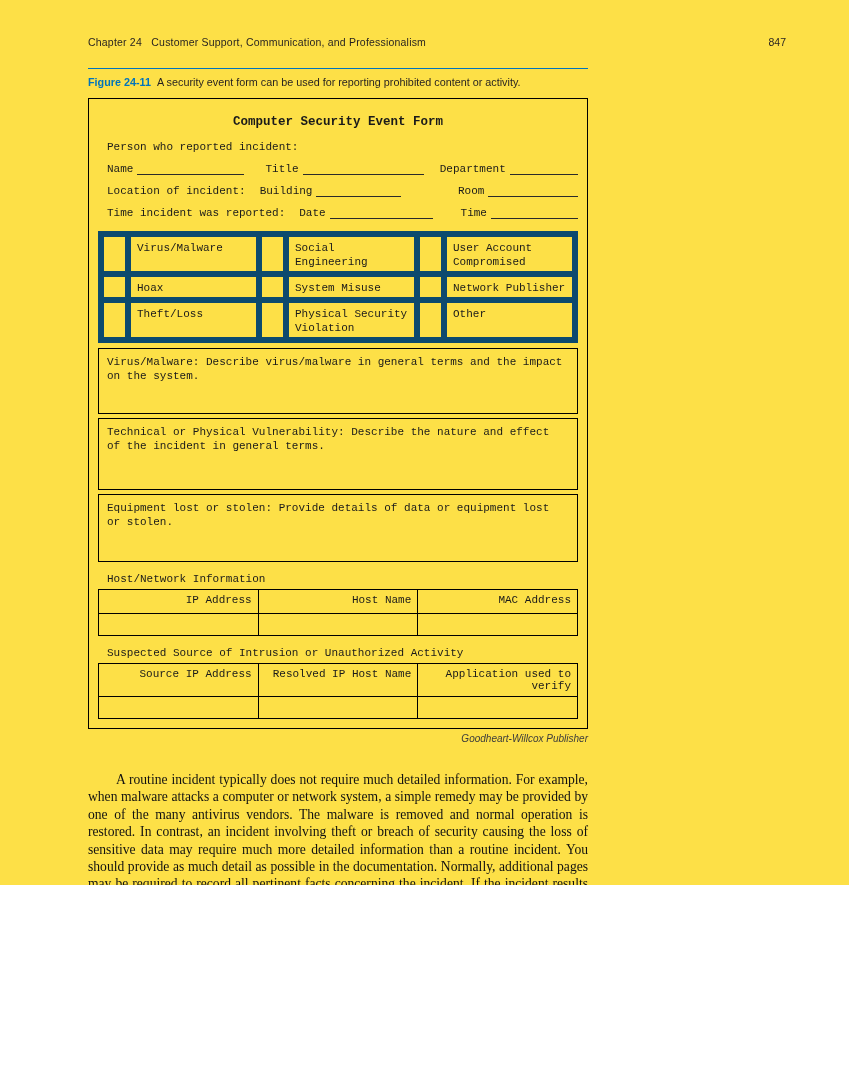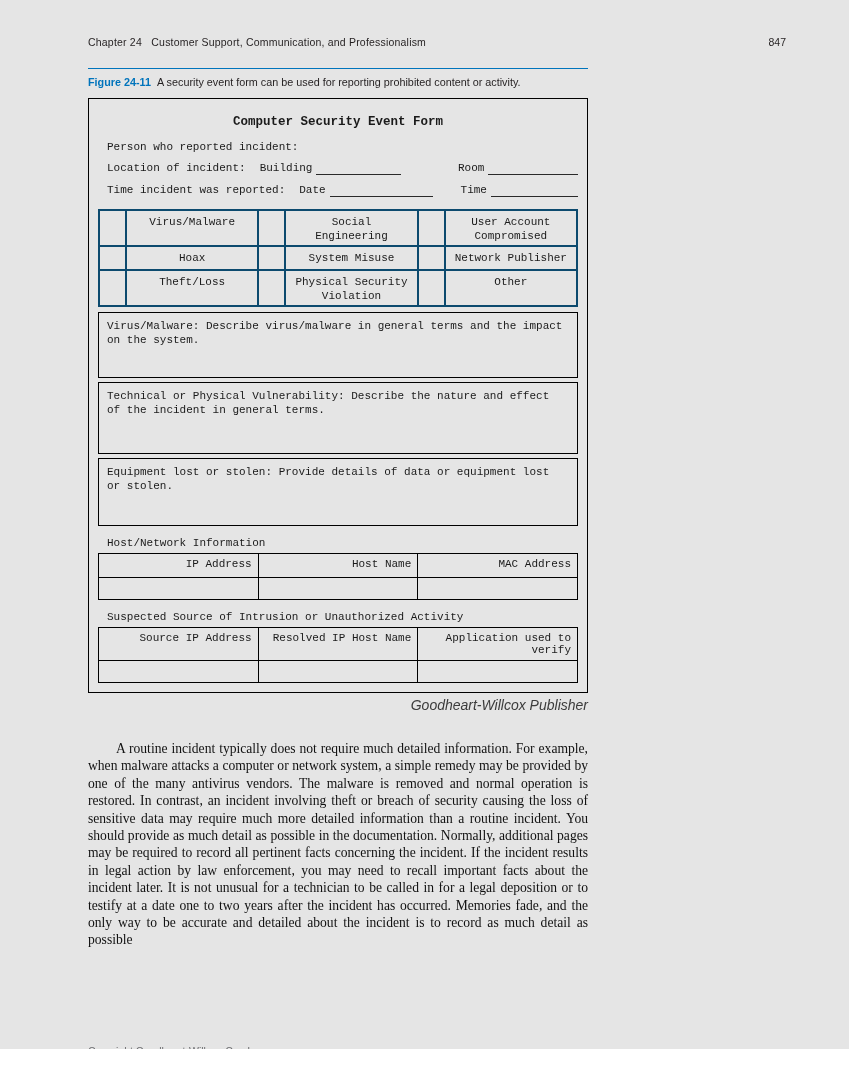--- a/index.html
+++ b/index.html
@@ -1,65 +1,65 @@
 <!DOCTYPE html>
 <html><head>
 <meta charset="utf-8">
 <style>
   * { margin:0; padding:0; box-sizing:border-box; }
   html,body { background:#ffffff; }
   body { font-family:"Liberation Sans", sans-serif; color:#1a1a1a; }
-  .page { position:relative; width:849px; height:1049px; background:#e5e5e5; overflow:hidden; }
+  .page { position:relative; width:849px; height:885px; background:#fde047; overflow:hidden; }
 
   
   .running-header { position:absolute; top:36px; left:88px; width:698px; display:flex; justify-content:space-between; font-size:10.5px; color:#231f20; }
   .running-header .head-left { white-space:pre; letter-spacing:0.2px; }
 
   
   .content { position:absolute; top:68px; left:88px; width:500px; }
 
   .caption-rule { border-top:1px solid #0074bc; width:100%; height:0; }
   .figure-caption { margin-top:7px; font-size:10.8px; line-height:13px; color:#231f20; }
   .figure-caption .fig-label { color:#0074bc; font-weight:bold; margin-right:6px; }
 
   
   .form-box { margin-top:9px; border:1px solid #000; padding:9px; width:100%;font-family:Liberation Mono, monospace; }
   .form-title { text-align:center; font-size:12.5px; font-weight:bold; margin:7px 0 12px 0; }
   .indent { margin-left:9px; }
-  .form-line { font-size:11px; margin-top:9px; display:flex; align-items:flex-start; }
+  .form-line { font-size:11px; margin-top:9px; display:flex; align-items:flex-end; }
   .flabel { white-space:pre; }
   .blank { display:inline-block; border-bottom:1px solid #2a2a2a; height:13px; margin-left:4px; }
   .w112{width:112px;} .w128{width:128px;} .w72{width:72px;}
   .w120{width:120px;} .w112b{width:112px;}
   .w118{width:118px;} .w148{width:125px;}
   .w130{width:130px;} .w110{width:110px;}
   .ml22{margin-left:22px;} .ml16{margin-left:16px;} .ml26{margin-left:26px;}
   .ml14{margin-left:14px;} .ml50{margin-left:48px;padding-left:9px;} .ml28{margin-left:28px;}
 
   
   table { border-collapse:collapse; width:100%; table-layout:fixed; }
   .checkbox-table { margin-top:12px; }
-  .checkbox-table td { border:2px solid #0c4a6e; font-size:11px; line-height:14px; vertical-align:top; padding:4px 6px 2px 6px;text-align:center; }
+  .checkbox-table td { border:6px solid #0c4a6e; font-size:11px; line-height:14px; vertical-align:top; padding:4px 6px 2px 6px; }
   .checkbox-table col.cbcol { width:27px; }
   .row-tall td { height:36px; }
   .row-short td { height:24px; }
 
   
   .desc-box { border:1px solid #000; margin-top:4px; padding:6px 8px; font-size:11px; line-height:14px; }
   .desc-1 { min-height:66px; margin-top:5px; }
   .desc-2 { min-height:72px; }
   .desc-3 { min-height:68px; }
 
   .subhead { font-size:11px; margin-top:11px; }
   .info-table { margin-top:4px;text-align:right; }
   .info-table td { border:1px solid #000; font-size:11px; padding:4px 6px; vertical-align:top; }
   .info-table .hdr td { height:24px; }
   .info-table .empty td { height:22px; }
 
-  .credit { margin-top:4px; text-align:right; font-size:14px; font-style:italic; color:#3c3c3c; }
+  .credit { margin-top:4px; text-align:right; font-size:10px; font-style:italic; color:#3c3c3c; }
 
   
   .body-text { margin-top:27px; font-family:"Liberation Serif", serif; font-size:13.6px; line-height:17.4px; text-align:justify; text-indent:28px; color:#111; }
 
   
   .page-footer { position:absolute; top:1045px; left:88px; font-size:10.5px; color:#6d6e71; }
 </style>
 </head>
 <body>
 
@@ -79,20 +79,28 @@
     </p>
 
     <div class="form-box">
 
       <div class="form-title">Computer Security Event Form</div>
 
       <div class="form-line indent">
         <span class="flabel">Person who reported incident:</span>
       </div>
 
+      <div class="form-line indent">
+        <span class="flabel">Name</span>
+        <span class="blank w112"></span>
+        <span class="flabel ml22">Title</span>
+        <span class="blank w128"></span>
+        <span class="flabel ml16">Department</span>
+        <span class="blank w72"></span>
+      </div>
 
 
       <div class="form-line indent">
         <span class="flabel">Location of incident:</span>
         <span class="flabel ml14">Building</span>
         <span class="blank w118"></span>
         <span class="flabel ml50">Room</span>
         <span class="blank w148"></span>
       </div>
 

